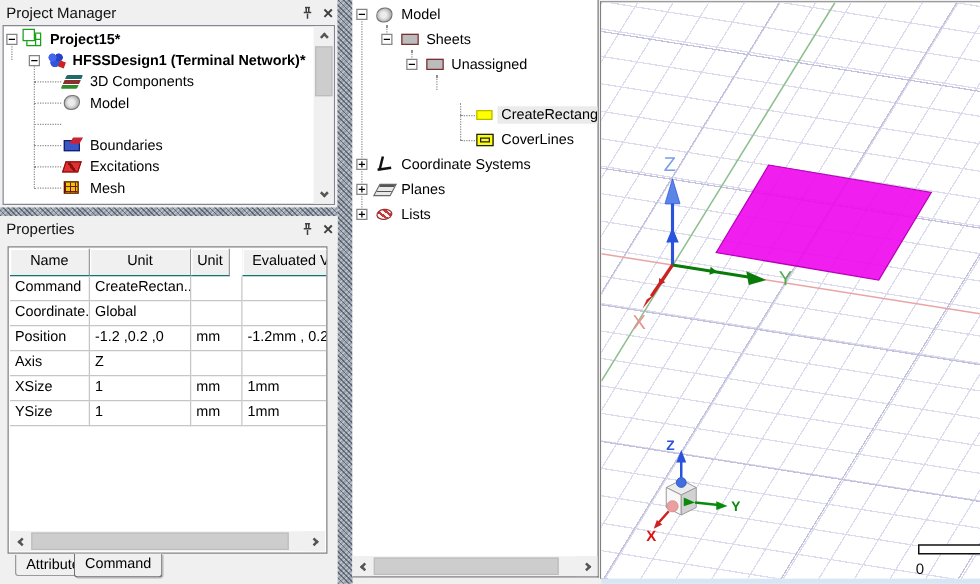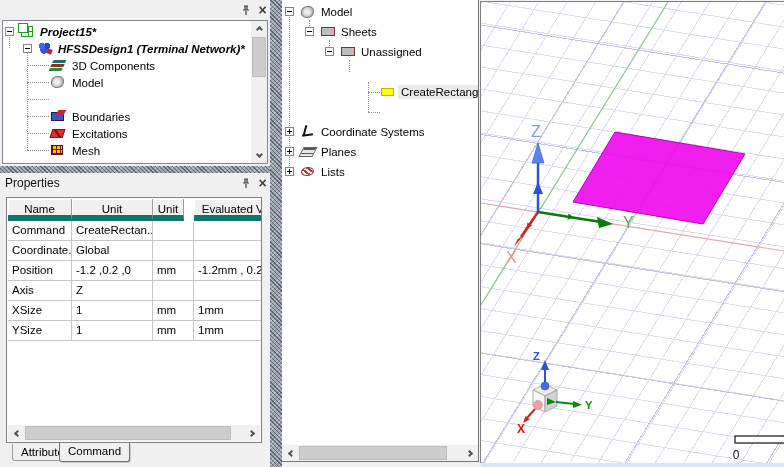--- a/index.html
+++ b/index.html
@@ -16,21 +16,21 @@
   .splitter-h { position:absolute; left:0; top:166px; width:270px; height:7px; }
   .splitter-v, .splitter-h {
       background-color:#9aa2ae;
       background-image:repeating-linear-gradient(45deg, rgba(30,40,55,.5) 0 1px, transparent 1px 3px),
                        repeating-linear-gradient(-45deg, rgba(255,255,255,.35) 0 1px, transparent 1px 3px);
   }
   
   .treebox { position:absolute; background:#fff; border:1px solid #828790; overflow:hidden; }
   .trow { position:absolute; height:17px; display:flex; align-items:center; white-space:nowrap; }
   .tlabel { padding:1px 3px; }
-  .bold { font-weight:bold;font-style:italic; }
+  .bold { font-weight:bold; }
   .sel-strong { background:#d4d4d4; }
   .sel-light  { background:#ebebeb; }
   .expander { position:absolute; width:9px; height:9px; border:1px solid #848484; background:#fff; }
   .expander::before { content:""; position:absolute; left:1px; right:1px; top:3px; height:1px; background:#000; }
   .expander.plus::after { content:""; position:absolute; top:1px; bottom:1px; left:3px; width:1px; background:#000; }
   .guide-v { position:absolute; width:1px; border-left:1px dotted #909090; }
   .guide-h { position:absolute; height:1px; border-top:1px dotted #909090; }
   
   .icon { position:absolute; display:inline-block; }
   .i-project { width:12px; height:11px; border:1px solid #18a018; background:
@@ -82,21 +82,21 @@
   .chev-r { transform:rotate(45deg); margin-right:2px; }
   .chev-u { transform:rotate(-45deg); margin-top:2px; }
   .chev-d { transform:rotate(135deg); margin-bottom:2px; }
   
   .gridbox { position:absolute; left:6px; top:24px; width:256px; height:246px; background:#fff;
              border:1px solid #808080; overflow:hidden; }
   .prow { position:absolute; left:1px; height:20px; white-space:nowrap; }
   .pcell { position:absolute; top:0; height:20px; padding:3px 4px 0 4px; overflow:hidden;
            border-right:1px solid #c6c6c6; border-bottom:1px solid #c6c6c6; }
   .phead .pcell { background:#f0f0f0; text-align:center; border-right:1px solid #9a9a9a;
-                  border-bottom:6px solid #0f766e; box-shadow:inset 1px 1px 0 #fff; height:22px; padding-top:4px; }
+                  border-bottom:1px solid #0f766e; box-shadow:inset 1px 1px 0 #fff; height:22px; padding-top:4px; }
   
   .tab { position:absolute; padding:2px 8px 0 8px; height:17px; background:#f0f0f0;
          border:1px solid #9a9a9a; border-top:none; border-radius:0 0 3px 3px; }
   .tab.active { height:19px; border-color:#707070; z-index:2; box-shadow:1px 1px 0 #c9c9c9; }
   
   #model-tree-panel { position:absolute; left:282px; top:0; width:197px; height:462px; background:#fff;
                       border-right:1px solid #777; border-bottom:1px solid #777; overflow:hidden; }
   #model-tree-panel .trow { height:20px; }
   
   #viewport-frame { position:absolute; left:480px; top:1px; width:304px; height:462px;
@@ -107,20 +107,23 @@
         repeating-linear-gradient(121.5deg,#c2c2de 0 1px, transparent 1px 121px),
         repeating-linear-gradient(9deg,    #dcdcee 0 1px, transparent 1px 21.7px),
         repeating-linear-gradient(121.5deg,#dcdcee 0 1px, transparent 1px 24.3px); }
   #viewport svg { position:absolute; left:0; top:0; }
   #below-viewport { position:absolute; left:481px; top:463px; width:303px; height:4px; background:#d6e6f5; }
 </style>
 </head>
 <body>
 
 <div class="panel" style="left:0;top:0;width:270px;height:166px;">
+  <div class="panel-title">
+    <span>Project Manager</span>
+  </div>
   <span class="title-btn" style="left:238px;">
     <svg width="10" height="11" viewBox="0 0 10 11">
         <path d="M3 1h4M4 1v4M6 1v4M2 5h6M5 6v4" stroke="#404040" stroke-width="1.2" fill="none"></path>
       </svg>
   </span>
   <span class="title-btn" style="left:255px;">
       <span class="close-glyph">×</span>
     </span>
 
   <div class="treebox" style="left:2px;top:20px;width:266px;height:144px;">
@@ -277,20 +280,24 @@
     <span class="tlabel" style="position:absolute;left:56px;">Sheets</span>
   </div>
   <div class="trow" style="left:0;top:42px;width:197px;">
     <span class="expander" style="left:43px;top:5px;"></span>
     <span class="icon i-sheet" style="left:59px;top:5px;"></span>
     <span class="tlabel" style="position:absolute;left:76px;">Unassigned</span>
   </div>
   <div class="trow" style="left:0;top:82px;width:197px;">
     <span class="icon i-rectcmd" style="left:99px;top:6px;"></span>
     <span class="tlabel sel-light" style="position:absolute;left:116px;">CreateRectangle</span>
+  </div>
+  <div class="trow" style="left:0;top:102px;width:197px;">
+    <span class="icon i-cover" style="left:99px;top:5px;"></span>
+    <span class="tlabel" style="position:absolute;left:116px;">CoverLines</span>
   </div>
   <div class="trow" style="left:0;top:122px;width:197px;">
     <span class="expander plus" style="left:3px;top:5px;"></span>
     <span class="icon i-cs" style="left:19px;top:3px;"></span>
     <span class="tlabel" style="position:absolute;left:36px;">Coordinate Systems</span>
   </div>
   <div class="trow" style="left:0;top:142px;width:197px;">
     <span class="expander plus" style="left:3px;top:5px;"></span>
     <span class="icon i-planes" style="left:19px;top:5px;"></span>
     <span class="tlabel" style="position:absolute;left:36px;">Planes</span>

